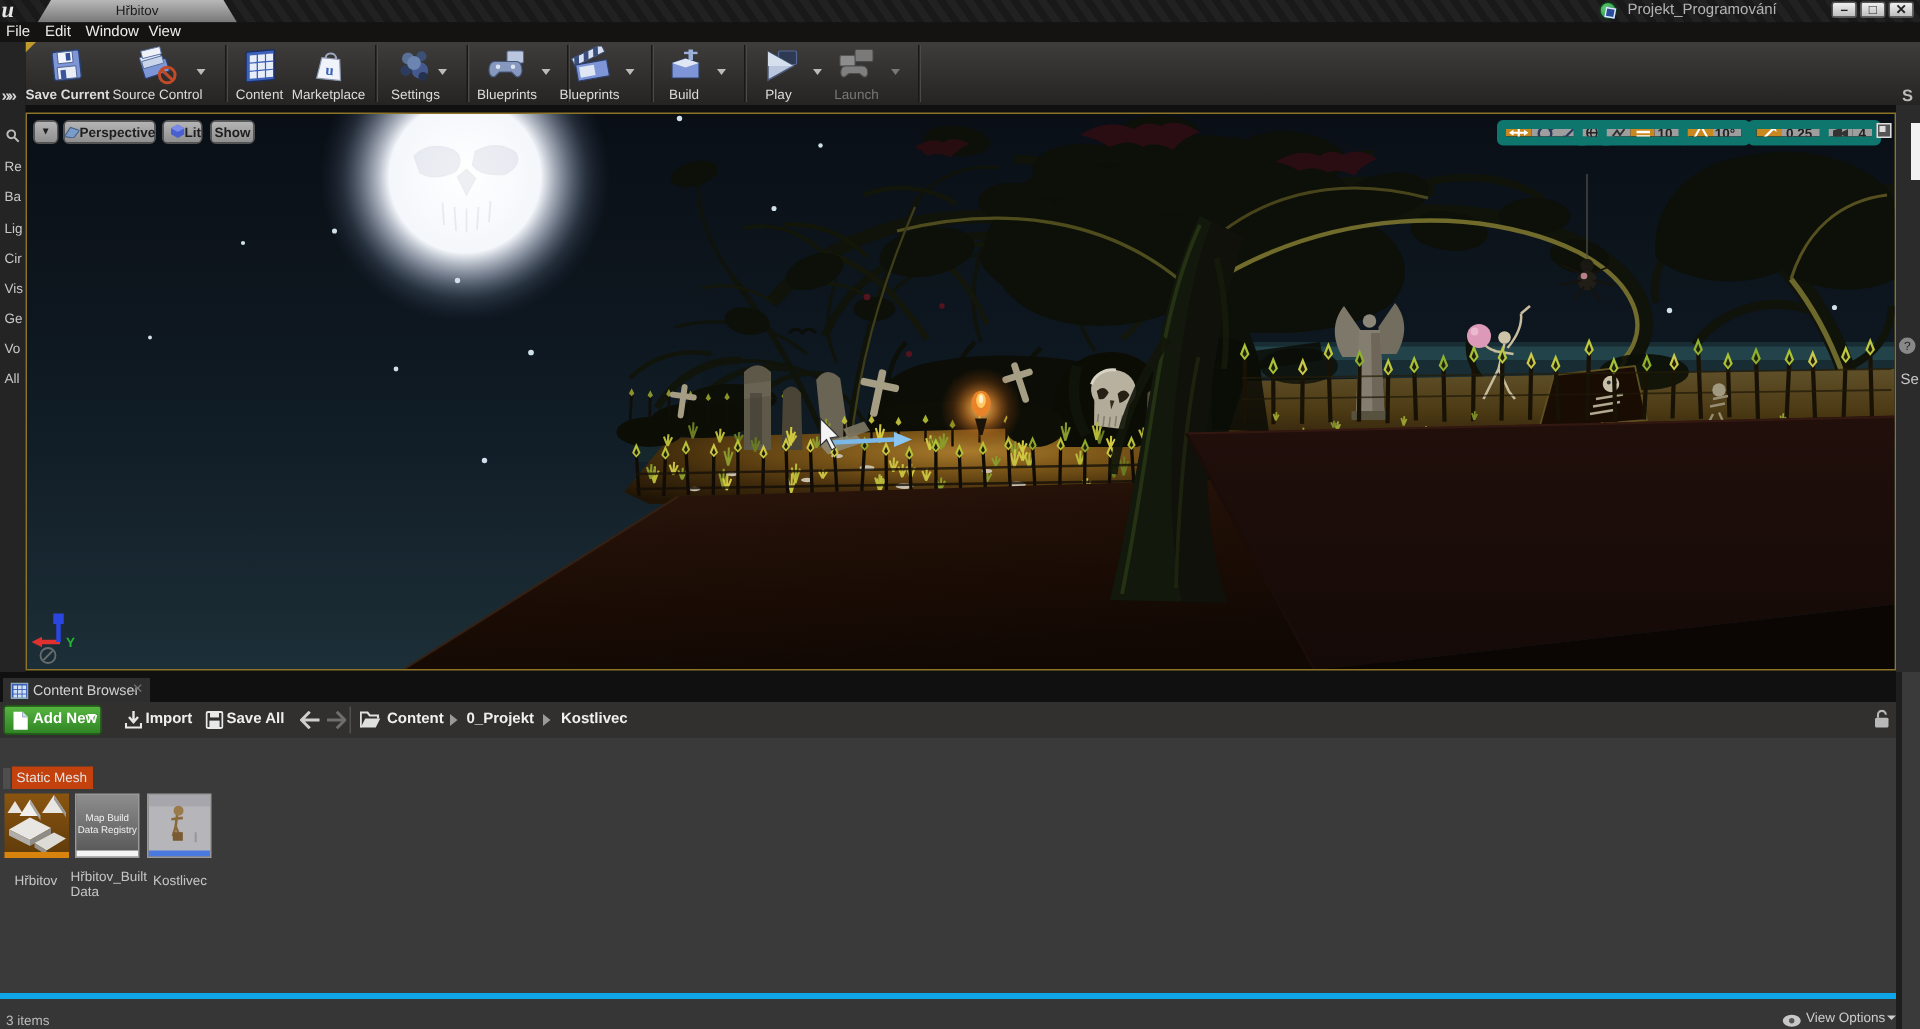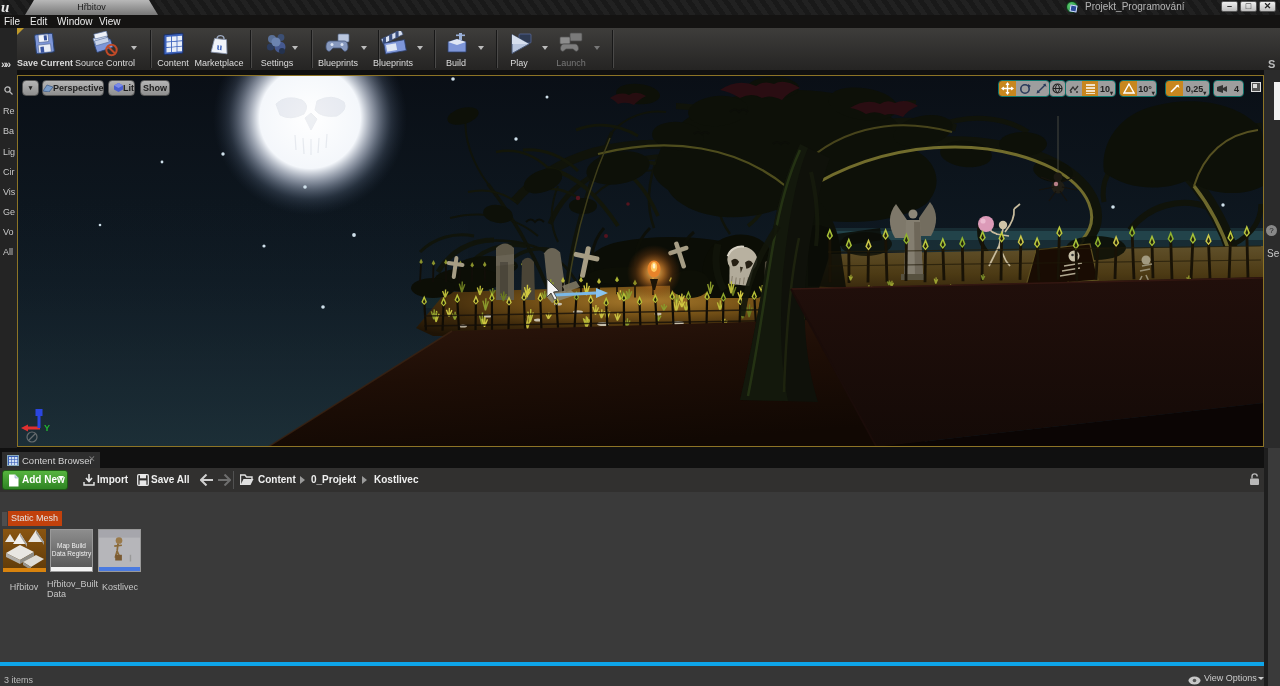--- a/index.html
+++ b/index.html
@@ -868,21 +868,21 @@
         </svg>Perspective</div>
     <div class="vbtn" style="left:90px;width:27px;white-space:nowrap;text-align:right;"><svg width="9" height="9" viewBox="0 0 9 9" style="vertical-align:-1px;">
           <polygon points="4.5,0 9,2.5 9,6.5 4.5,9 0,6.5 0,2.5" fill="#4a5fd0"></polygon>
           <polygon points="4.5,0 9,2.5 4.5,5 0,2.5" fill="#7a8ae8"></polygon>
         </svg>Lit</div>
     <div class="vbtn" style="left:122px;width:30px;">Show</div>
 
     <div id="vtr">
     <style>
       .vg { position:absolute; top:4px; height:17px; border-radius:4px; overflow:hidden;
-            border:1px solid #0f766e; display:flex; }
+            border:6px solid #0f766e; display:flex; }
       .vseg { height:100%; background:#9e9e9e; color:#222; font-size:9px; font-weight:bold;
               text-align:center; display:flex; align-items:center; justify-content:center; }
       .vseg.or { background:#c8871f; }
     </style>
     <div class="vg" style="left:980px;">
       <div class="vseg or" style="width:17px;">
         <svg width="13" height="13" viewBox="0 0 13 13">
               <g stroke="#fff" stroke-width="1.4">
                 <line x1="6.5" y1="1" x2="6.5" y2="12"></line>
                 <line x1="1" y1="6.5" x2="12" y2="6.5"></line>

